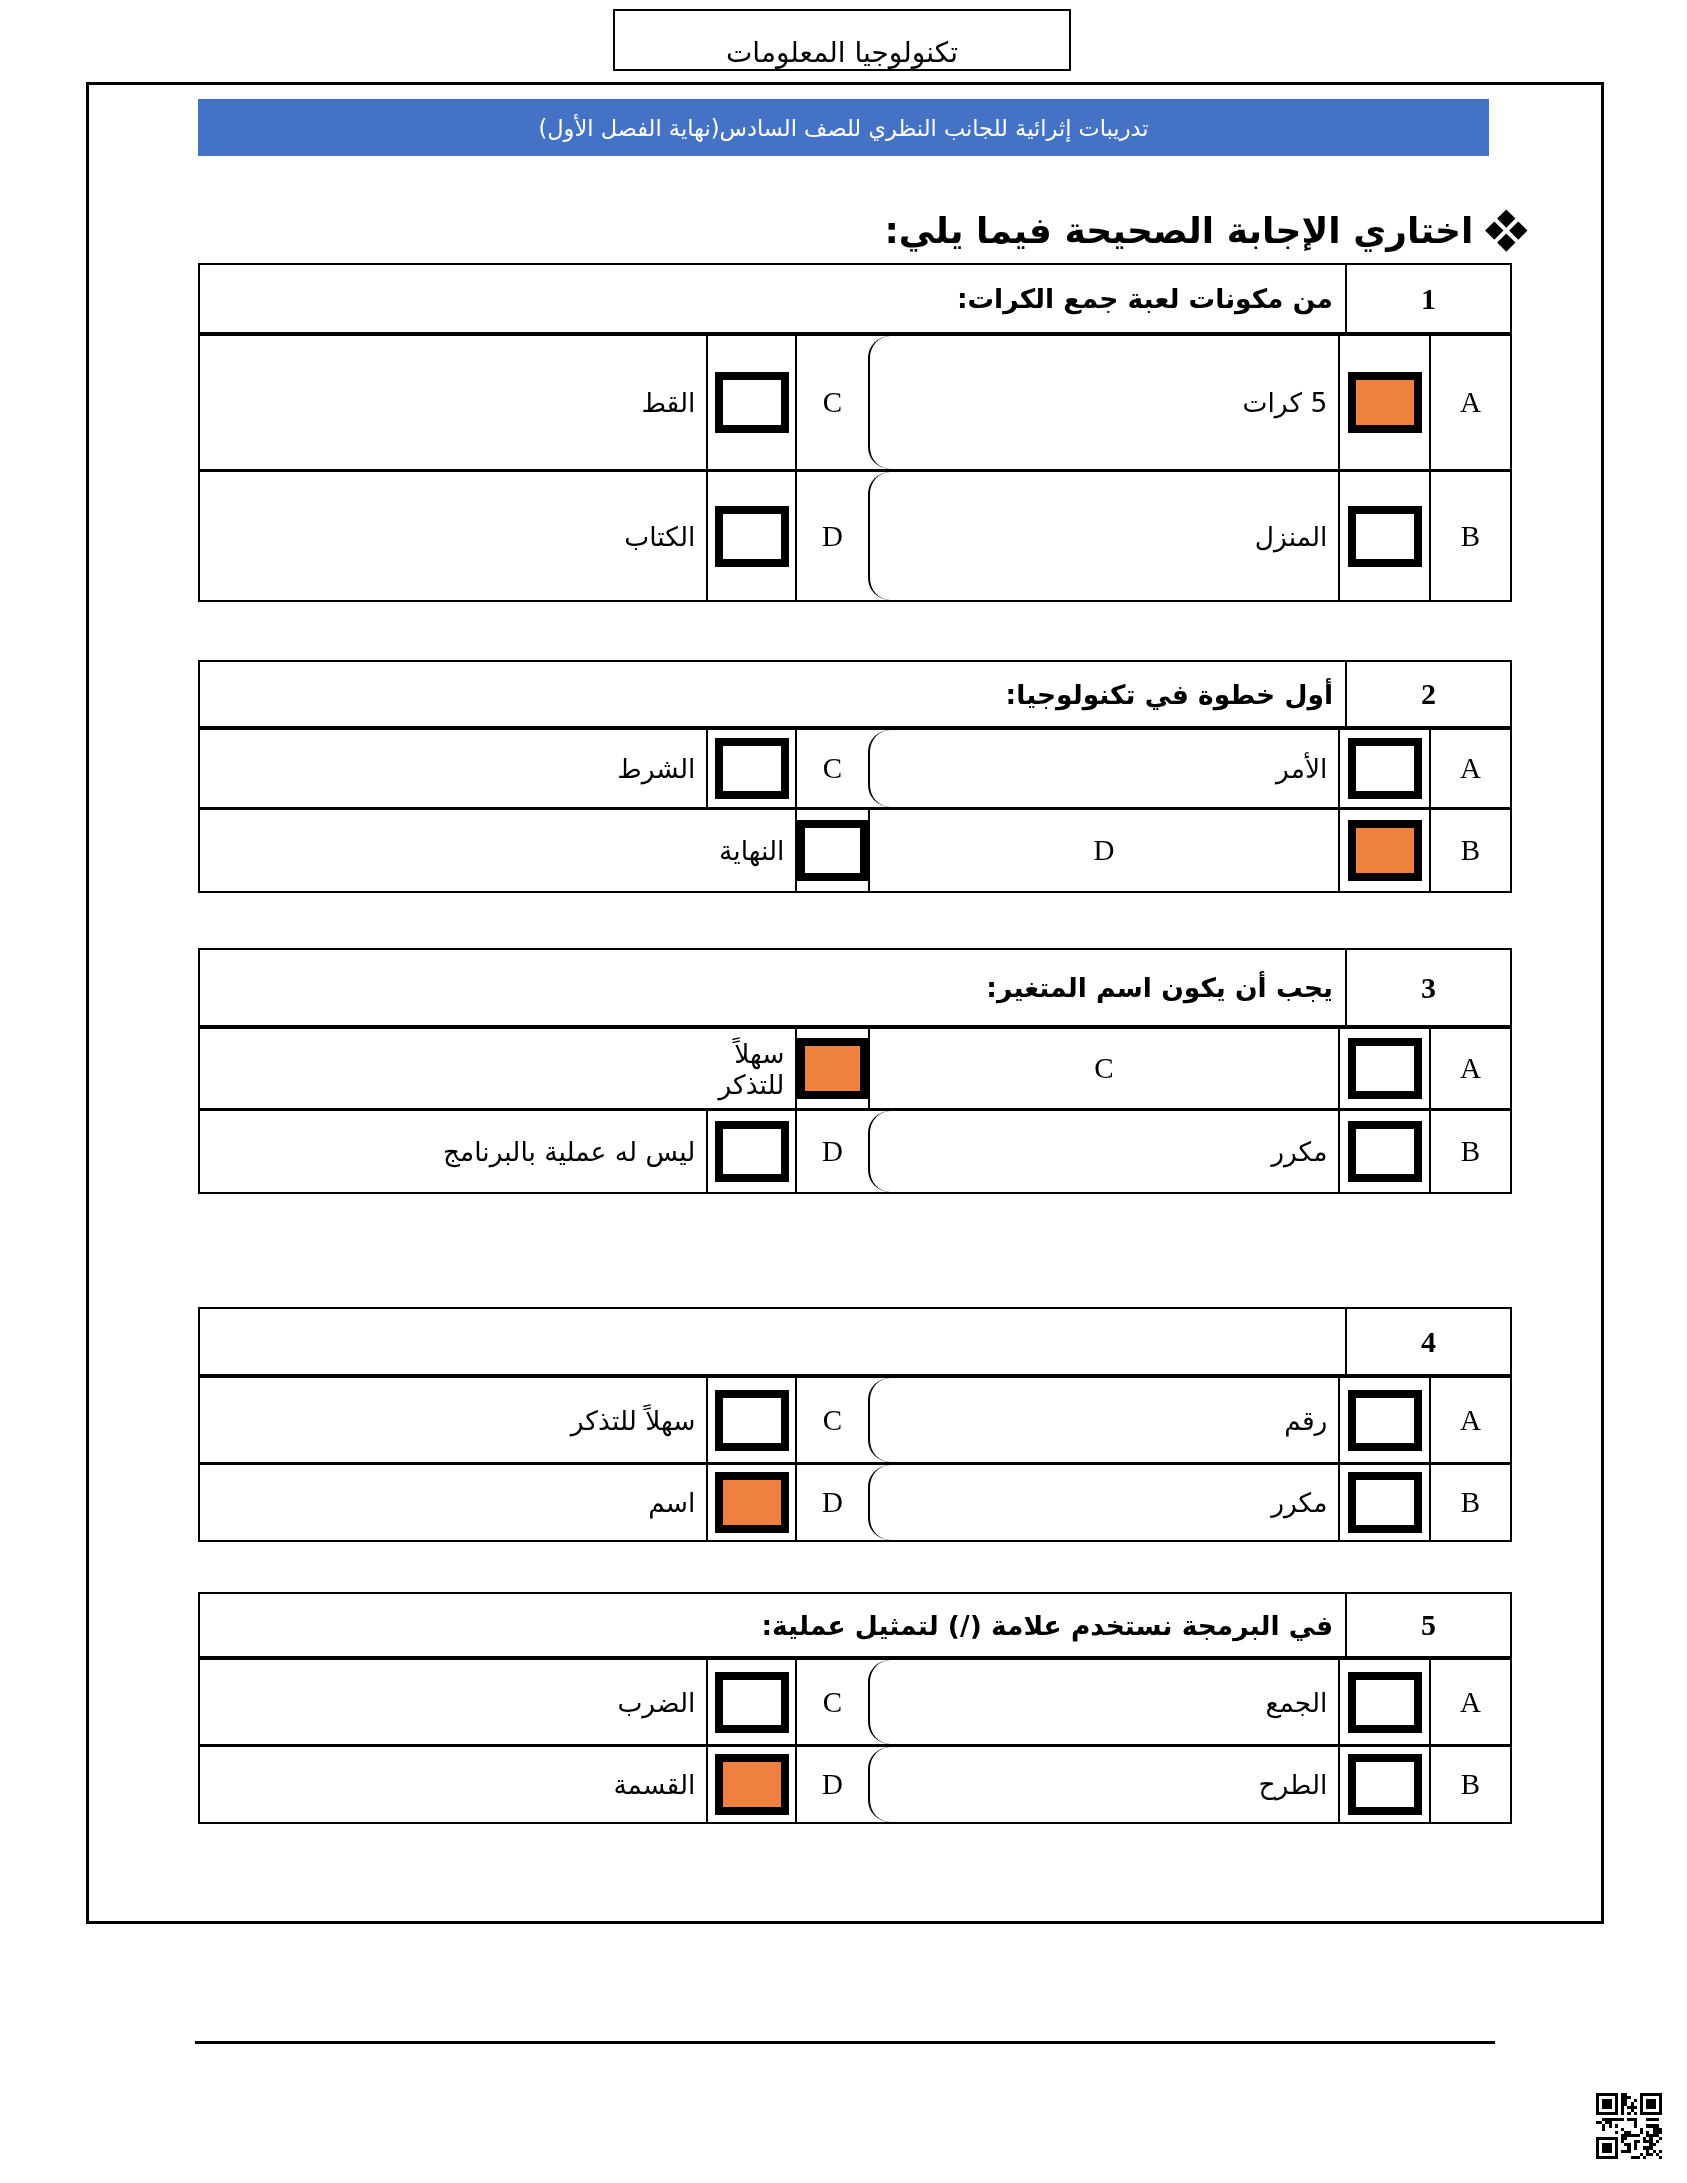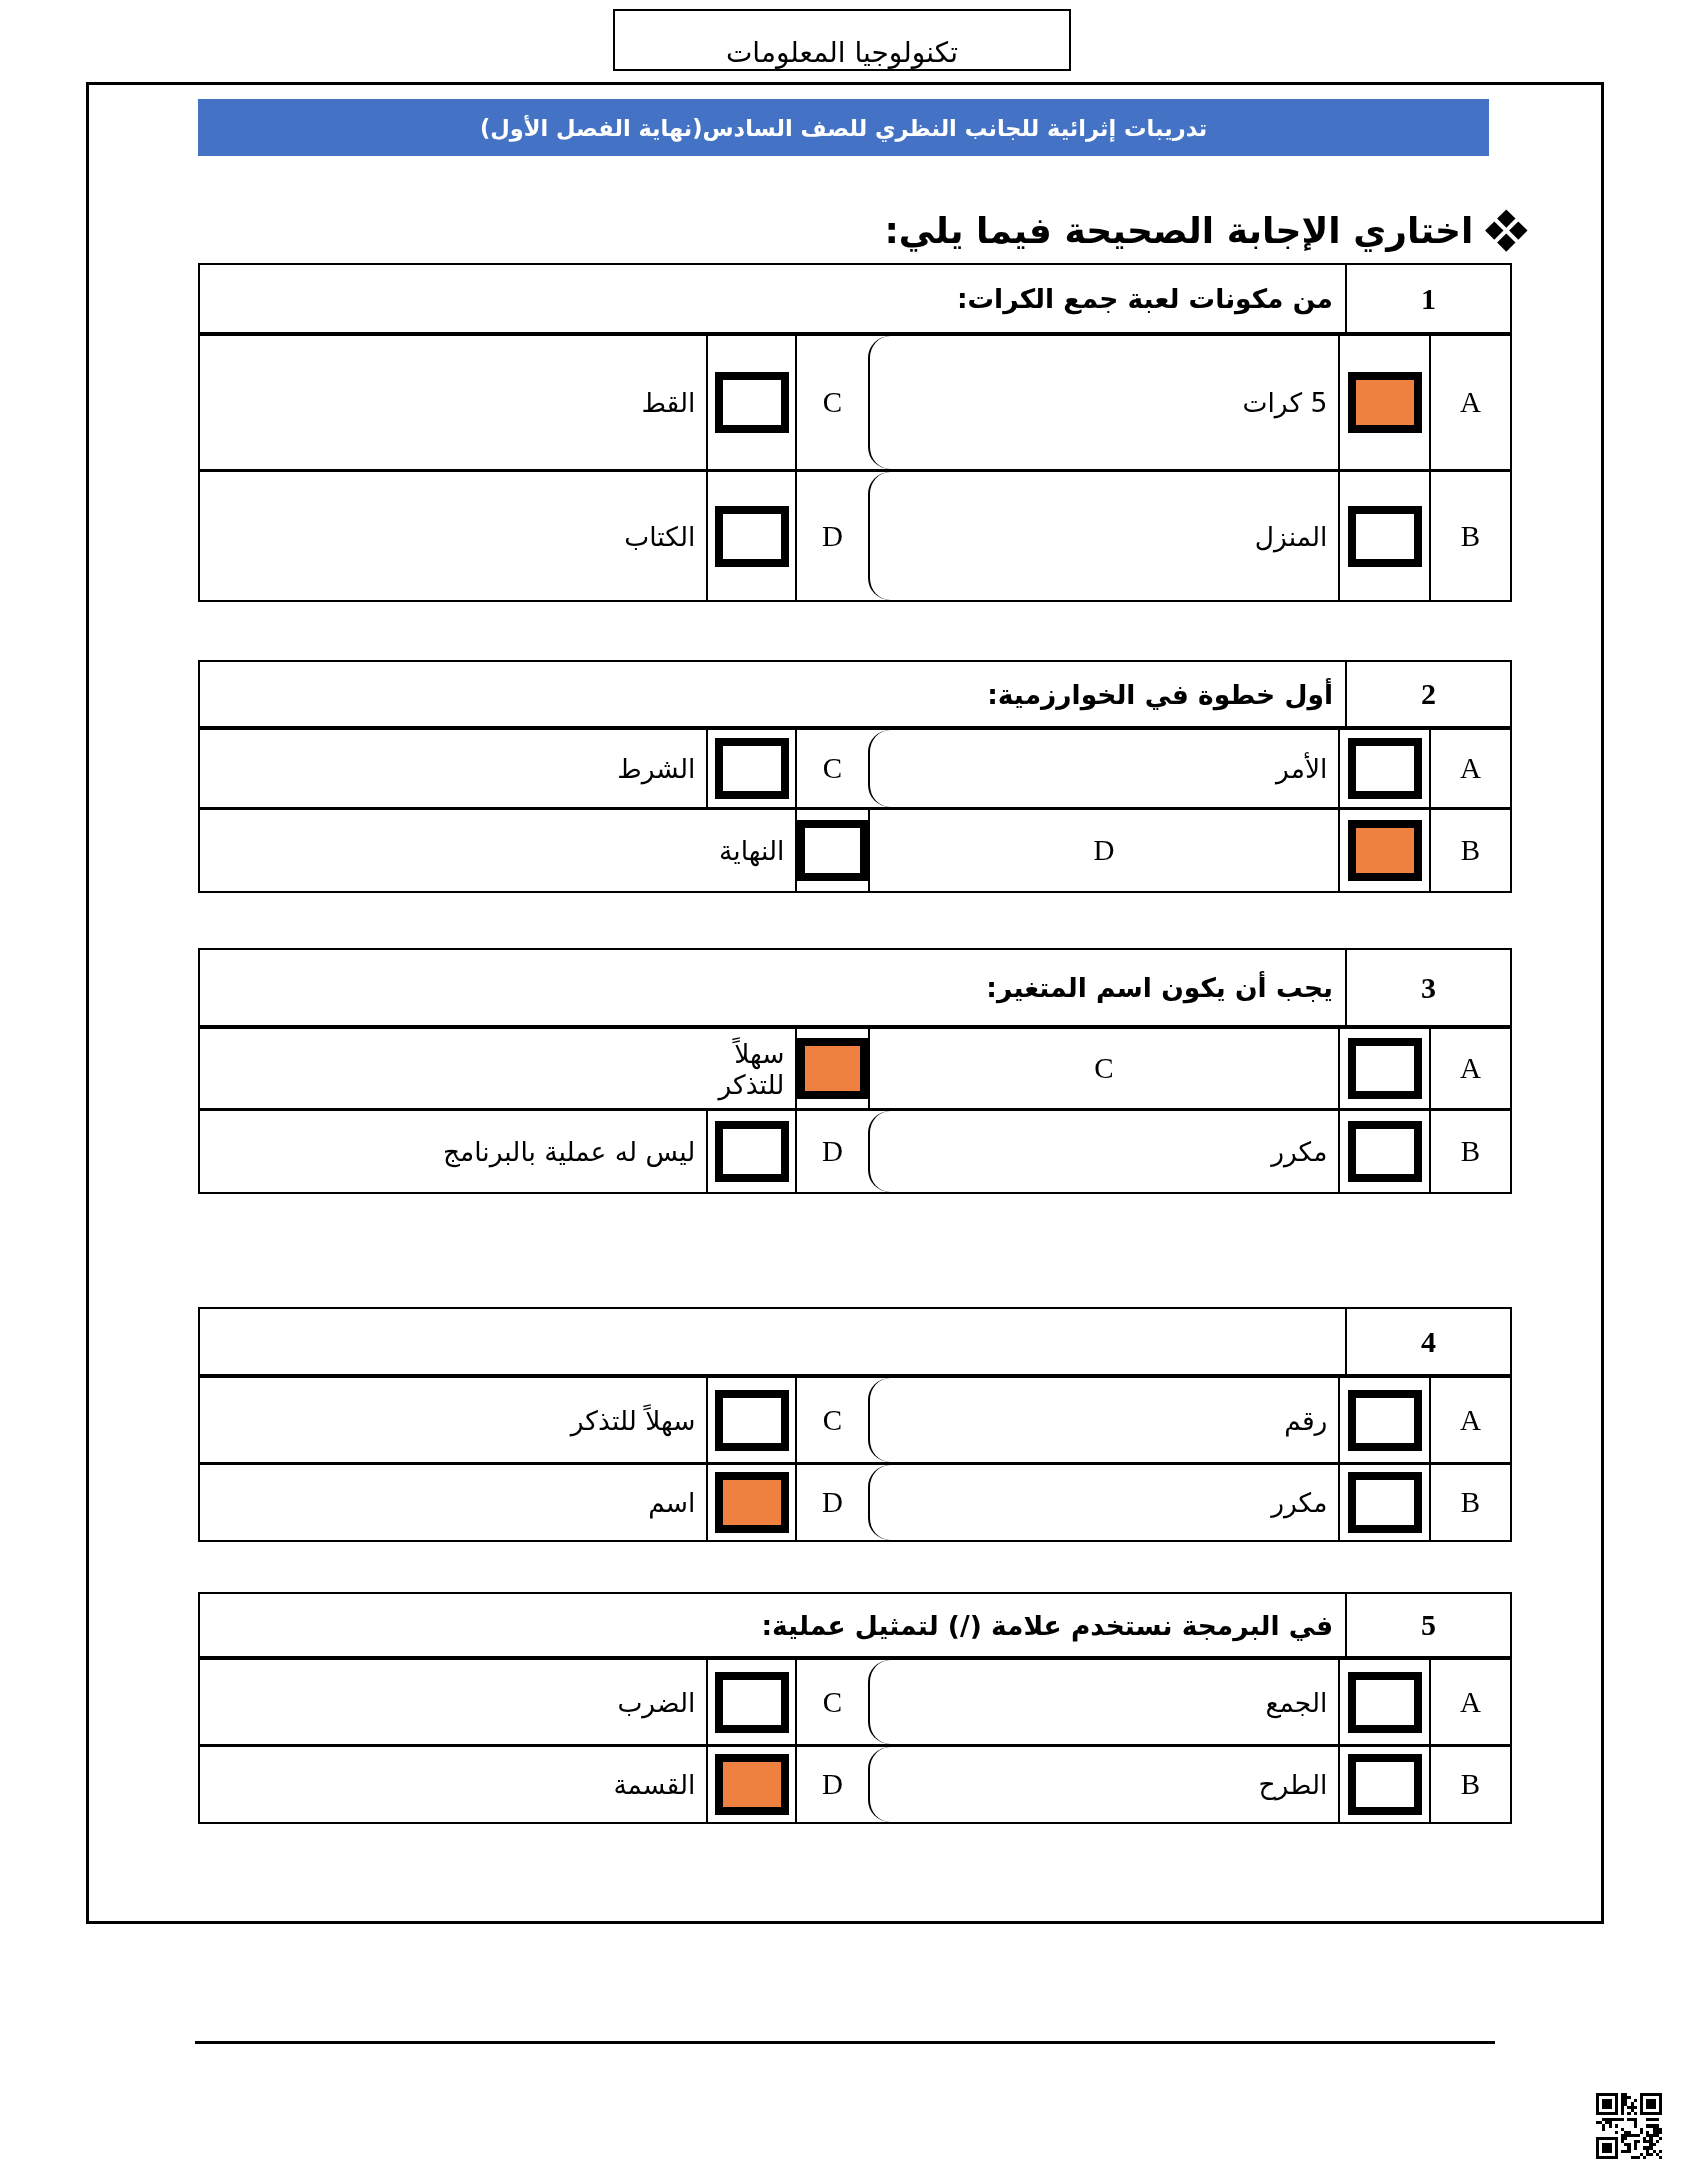--- a/index.html
+++ b/index.html
@@ -10,21 +10,21 @@
   
   .subject-box{left:613px;top:9.3px;width:458px;height:62px;border:2.6px solid #000;
     display:flex;align-items:flex-end;justify-content:center;font-size:28px;}
 
   
   .page-border{left:86px;top:82px;width:1518px;height:1842px;border:3.3px solid #000;}
 
   
   .banner{left:198px;top:99px;width:1291px;height:57px;
     display:flex;align-items:center;justify-content:center;
-    color:#fff;font-size:22.5px;font-weight:bold;direction:rtl;}
+    color:#fff;font-size:22.5px;font-weight:normal;direction:rtl;}
 
   
   .heading{top:197px;right:162px;height:66px;display:flex;direction:rtl;
     align-items:center;gap:14.6px;font-weight:bold;font-size:36px;}
   .bullet{position:relative;width:37px;height:37px;flex:0 0 auto;}
   .bullet i{position:absolute;width:12.6px;height:12.6px;background:#000;transform:rotate(45deg);}
   .bullet i.t{left:12px;top:0;}
   .bullet i.b{left:12px;bottom:0;}
   .bullet i.l{left:0;top:12px;}
   .bullet i.r{right:0;top:12px;}
@@ -101,21 +101,21 @@
       <div class="cell bl">
         <span class="checkbox"></span>
       </div>
       <div class="cell atext">الكتاب</div>
     </div>
   </div>
 
   <div class="qtable" style="top: 660px;">
     <div class="qrow qhead" style="height: 68px;">
       <div class="qnum">2</div>
-      <div class="qtext">أول خطوة في الخوارزمية:</div>
+      <div class="qtext">أول خطوة في تكنولوجيا:</div>
     </div>
     <div class="qrow orow first" style="height: 80px;">
       <div class="cell letter bl">A</div>
       <div class="cell bl">
         <span class="checkbox"></span>
       </div>
       <div class="cell atext bl">الأمر</div>
       <div class="cell letter bl">C</div>
       <div class="cell bl">
         <span class="checkbox"></span>

